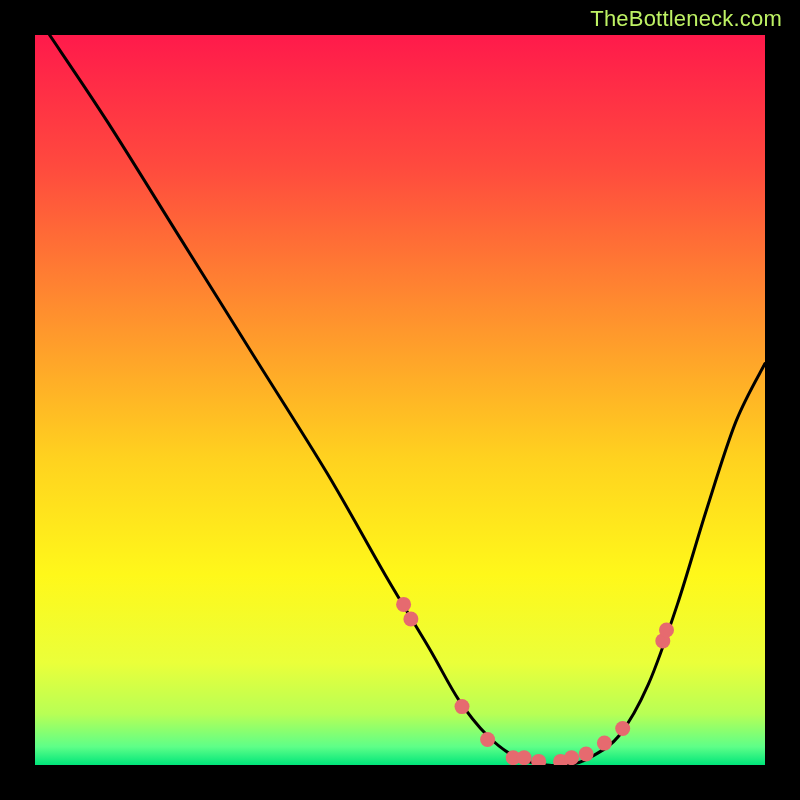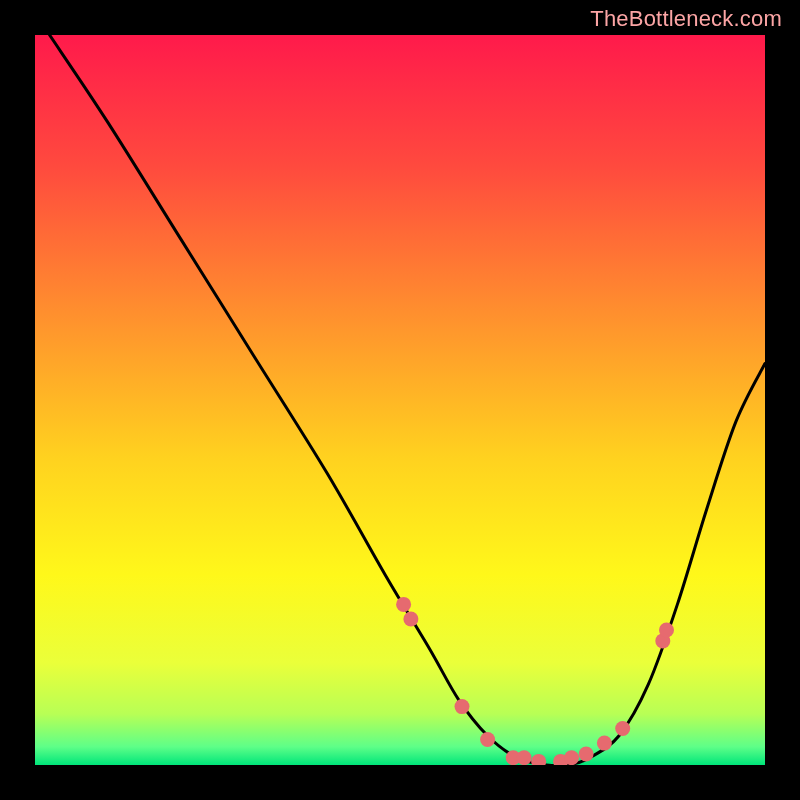--- a/index.html
+++ b/index.html
@@ -29,21 +29,21 @@
   .gradient-bg {
     position: absolute;
     top: 0; left: 0;
     width: 100%;
     height: 100%;
   }
   .watermark {
     position: absolute;
     top: 6px;
     right: 18px;
-    color: #fca5a5;
+    color: #bef264;
     font-size: 22px;
     font-weight: 500;
     letter-spacing: 0.2px;
   }
   svg.curve {
     position: absolute;
     top: 0; left: 0;
     width: 730px;
     height: 730px;
   }

